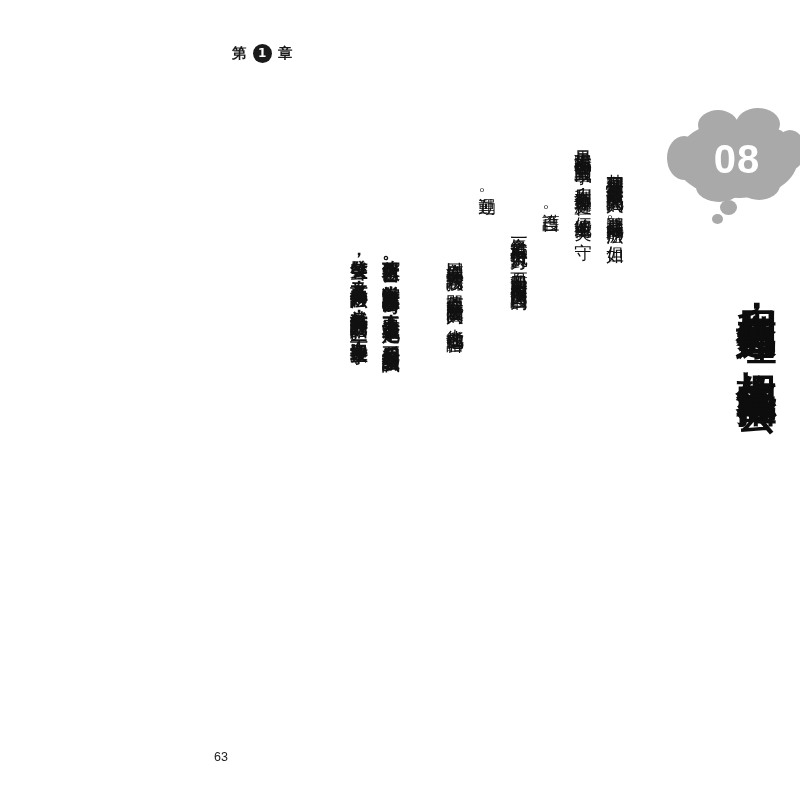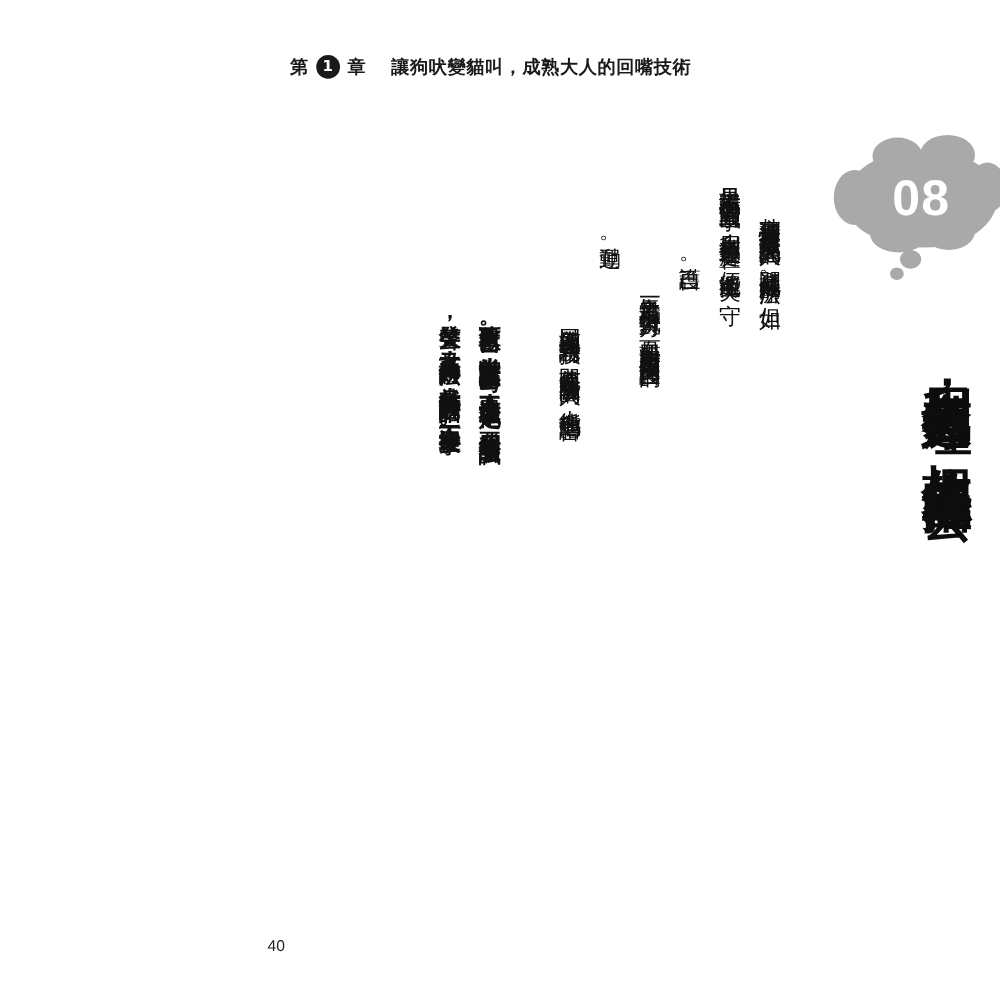--- a/index.html
+++ b/index.html
@@ -170,21 +170,20 @@
 </head>
 <body>
 
 <div class="page">
 
   <div class="header">
     <span class="chap-word">第</span>
     <span class="chap-num">1</span>
     <span class="chap-word">章</span>
     <span class="sep"></span>
-    <span class="title-text">讓狗吠變貓叫，成熟大人的回嘴技術</span>
   </div>
 
   <div class="body-area">
 
     <div class="bubble">
       <div class="blob"></div>
       <div class="bump1"></div>
       <div class="bump2"></div>
       <div class="bump3"></div>
       <div class="bump4"></div>
@@ -202,15 +201,15 @@
     <div class="vcol para c5">運動。</div>
     <div class="vcol para c6">以同樣的原理套入說話技巧，即使是面對社會階級高的人，也能在他的語言</div>
 
   </div>
 
   <div class="body-area">
     <div class="vcol para bold" style="right:232px; top:150px; height:474px;">攻擊下救自己。當對方說話攻擊自己時，不要逃避或否定他，反要利用該句話諷</div>
     <div class="vcol para bold" style="right:264px; top:150px; height:474px;">發笑聲，又名為正面誇飾法，就是誇飾對方說的話，正面迎接攻擊。</div>
   </div>
 
-  <div class="folio">40</div>
+  <div class="folio">63</div>
 
 </div>
 
 </body></html>

